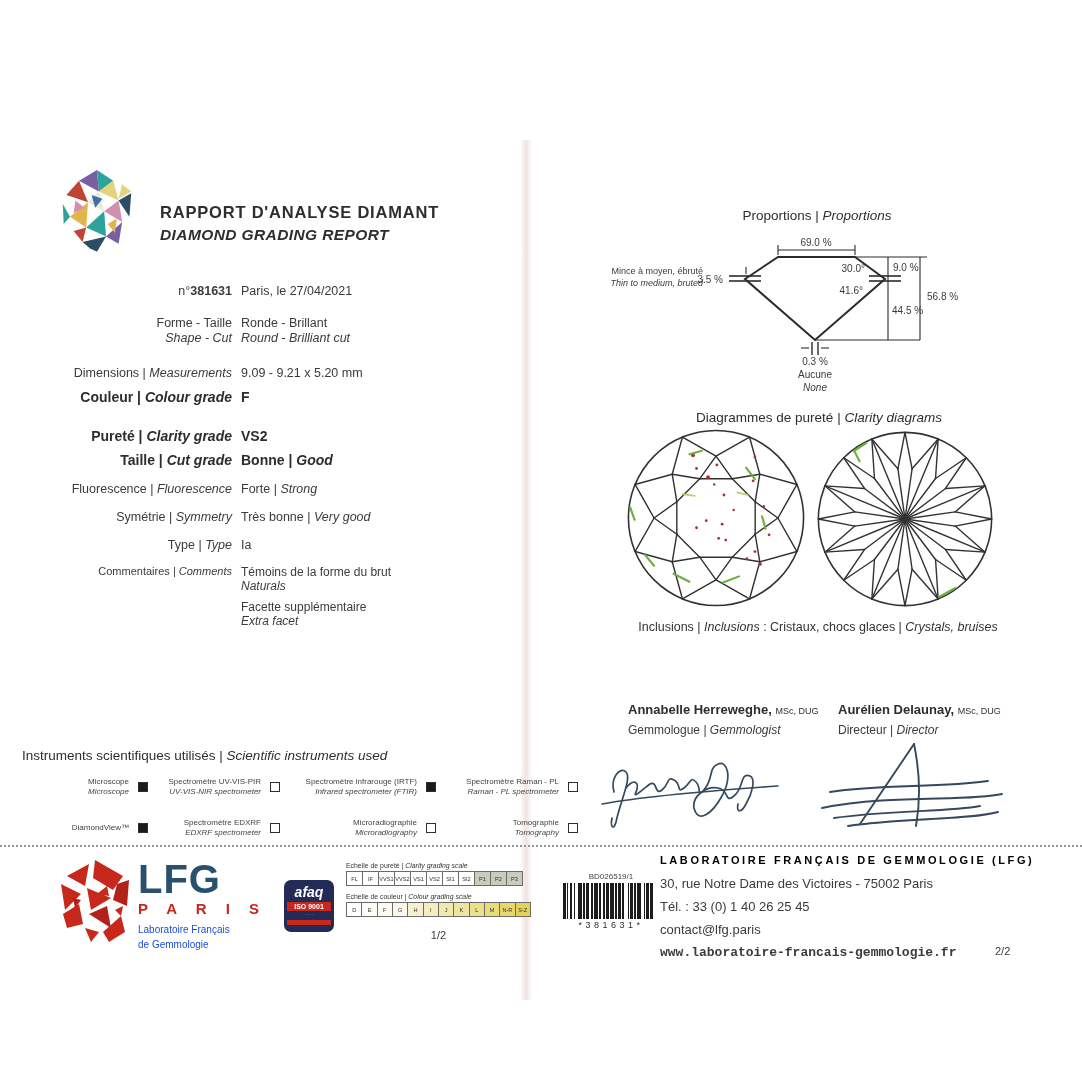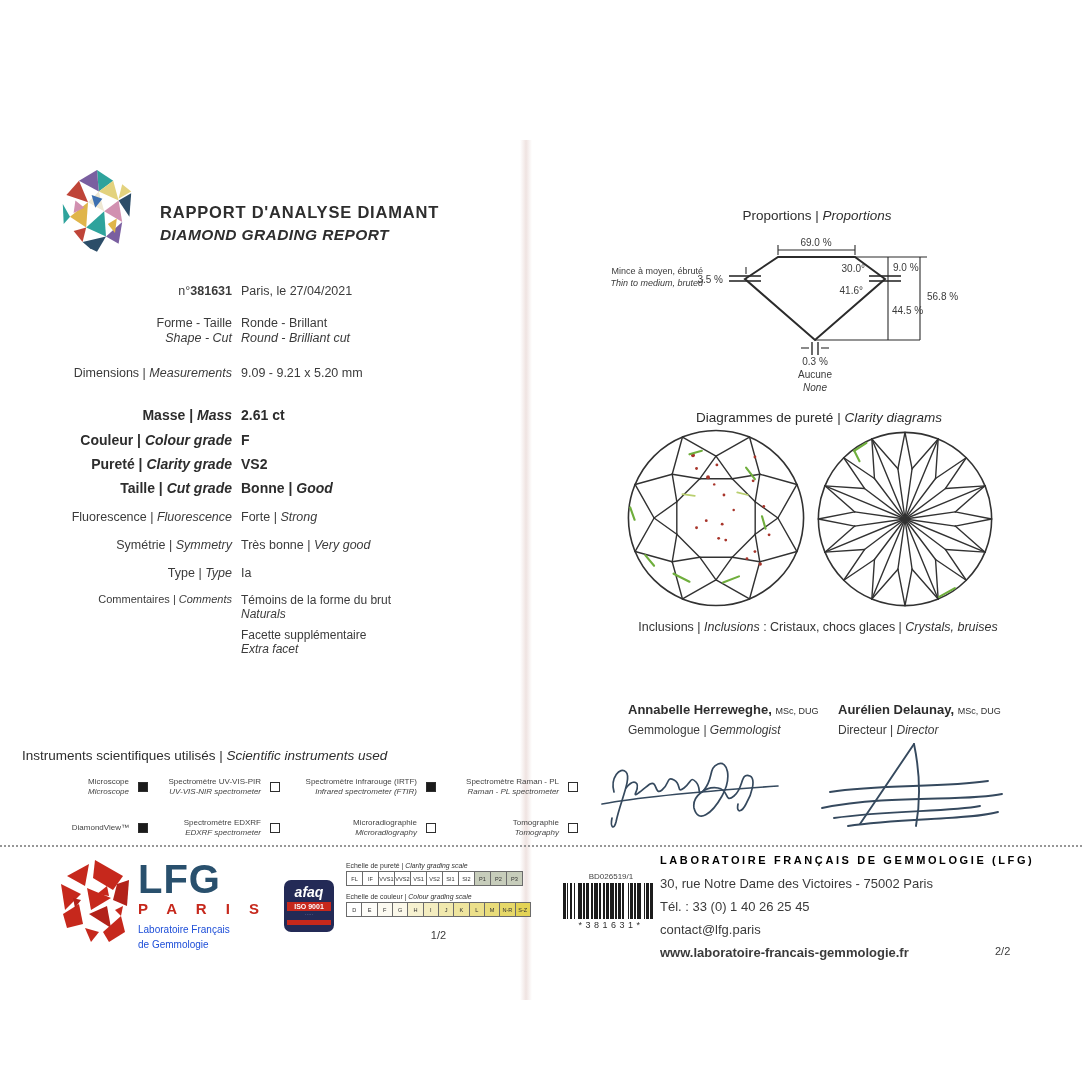--- a/index.html
+++ b/index.html
@@ -41,21 +41,21 @@
   .afaq .a4{background:#c6281c;height:5px;margin:2px 3px 0 3px;}
   .scale-title{font-size:6.9px;color:#333;margin-bottom:2px;}
   .cells{display:flex;}
   .cell{width:15px;height:13px;border:1px solid #6b6b6b;border-left:none;font-size:5.6px;
         display:flex;align-items:center;justify-content:center;color:#333;}
   .cell:first-child{border-left:1px solid #6b6b6b;}
   .pagenum{font-size:11px;color:#3b3b3b;}
   
   .org{font-size:11px;font-weight:bold;letter-spacing:2.6px;color:#000000;}
   .addr{font-size:13px;line-height:23px;color:#3b3b3b;}
-  .addr .web{font-weight:bold;}
+  .addr .web{font-weight:bold;font-family:Liberation Mono, monospace;}
   .bc-num{font-size:8px;text-align:center;color:#444;}
   .bars{display:flex;height:36px;margin-top:2px;}
   .bc-txt{font-size:9px;letter-spacing:3.5px;text-align:center;color:#2e2e2e;margin-top:1px;}
   
   .rp-head{font-size:13.5px;color:#2e2e2e;text-align:center;}
   .cap{font-size:12.5px;color:#333;text-align:center;}
   svg text{font-family:"Liberation Sans",sans-serif;fill:#3b3b3b;}
   .signame{font-size:13px;color:#2d2d2d;}
   .signame .suf{font-size:9px;font-weight:normal;}
   .sigrole{font-size:12px;margin-top:6px;color:#3b3b3b;}
@@ -110,33 +110,27 @@
           <div>Ronde - Brillant</div>
           <div><span class="it">Round - Brilliant cut</span></div>
         </div>
       </div>
       <div class="drow" style="margin-top: 20px;">
         <div class="lbl"><span>Dimensions</span><span> | </span><span class="it">Measurements</span></div>
         <div class="val">
           <div>9.09 - 9.21 x 5.20 mm</div>
         </div>
       </div>
-      <div class="drow big" style="margin-top: 26px;">
-        <div class="lbl"><span>Masse</span><span> | </span><span class="it">Mass</span></div>
-        <div class="val">
-          <div>2.61 ct</div>
-        </div>
-      </div>
       <div class="drow big" style="margin-top: 8px;">
         <div class="lbl"><span>Couleur</span><span> | </span><span class="it">Colour grade</span></div>
         <div class="val">
           <div>F</div>
         </div>
       </div>
-      <div class="drow big" style="margin-top: 7px;">
+      <div class="drow big" style="margin-top: 22px;">
         <div class="lbl"><span>Pureté</span><span> | </span><span class="it">Clarity grade</span></div>
         <div class="val">
           <div>VS2</div>
         </div>
       </div>
       <div class="drow big" style="margin-top: 7px;">
         <div class="lbl"><span>Taille</span><span> | </span><span class="it">Cut grade</span></div>
         <div class="val">
           <div><span>Bonne</span><span> | </span><span class="it">Good</span></div>
         </div>

